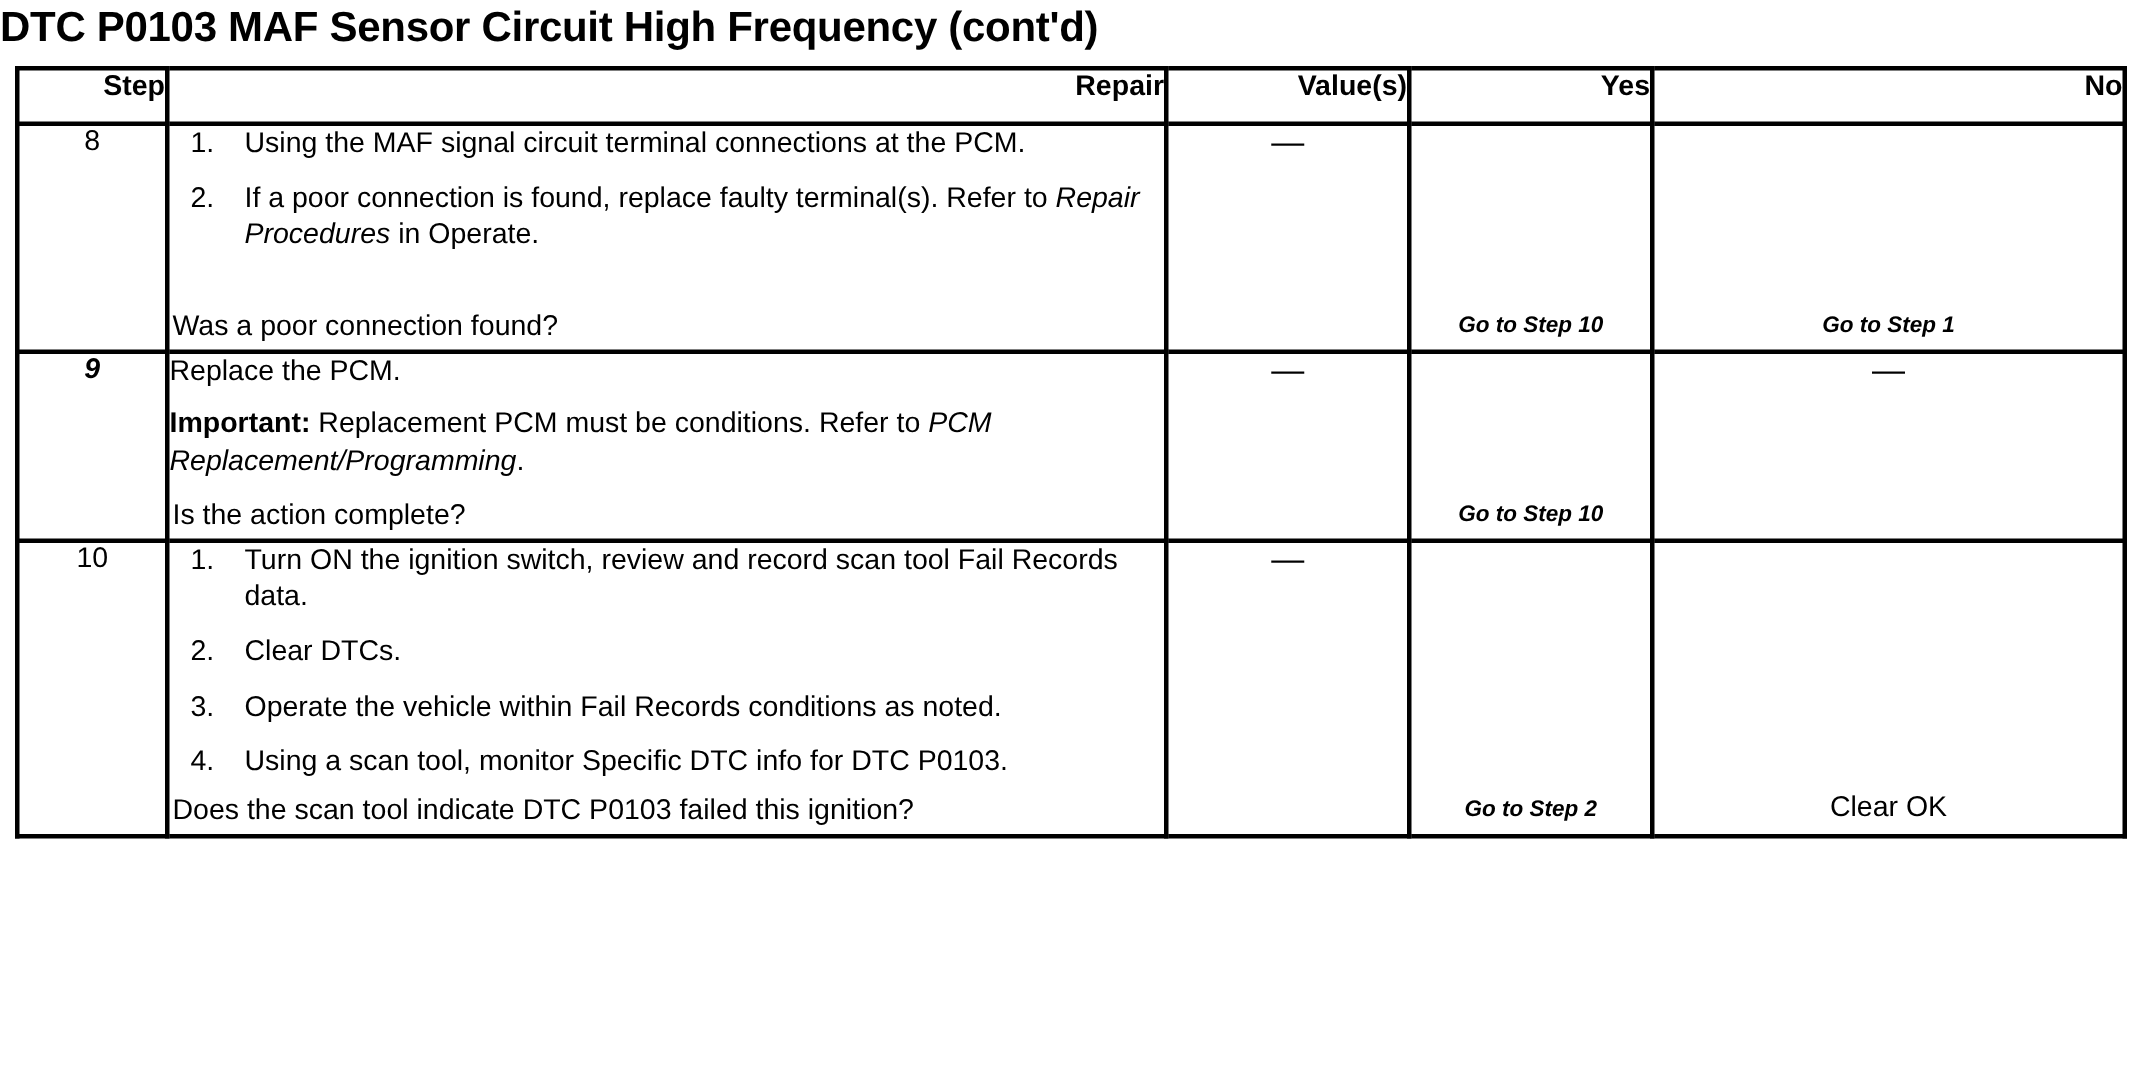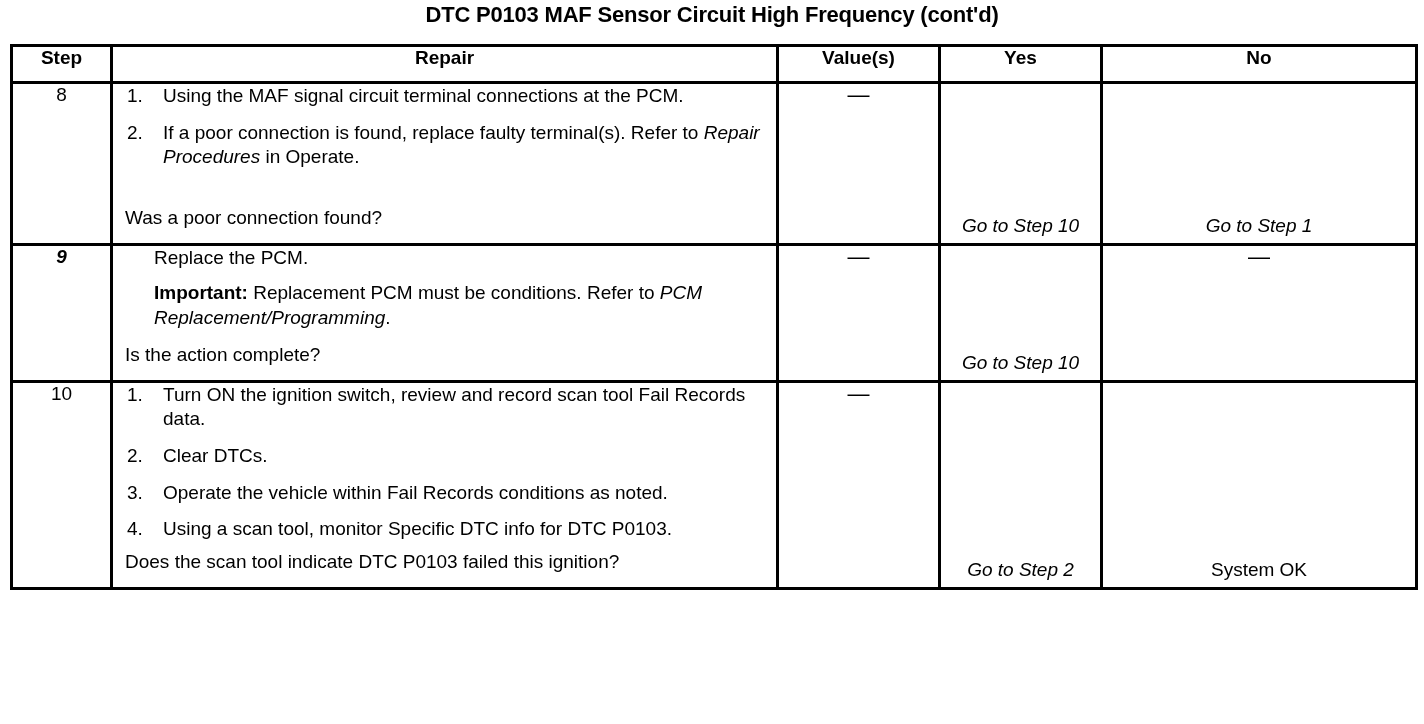--- a/index.html
+++ b/index.html
@@ -17,22 +17,22 @@
   .page {
     position: relative;
     width: 1424px;
     height: 724px;
   }
   .doc-title {
     position: absolute;
     top: 2px;
     left: 0;
     width: 1424px;
-    text-align: center;
-    font-size: 22px;
+    text-align: left;
+    font-size: 28px;
     font-weight: bold;
     letter-spacing: -0.2px;
   }
   .diag-table {
     position: absolute;
     top: 44px;
     left: 10px;
     width: 1405px;
     border-collapse: collapse;
     table-layout: fixed;
@@ -42,42 +42,42 @@
     padding: 0;
     vertical-align: top;
   }
   .col-step   { width: 100px; }
   .col-action { width: 666px; }
   .col-value  { width: 162px; }
   .col-yes    { width: 162px; }
   .col-no     { width: 315px; }
 
   thead th {
-    text-align: center;
+    text-align: right;
     font-size: 19px;
     font-weight: bold;
     height: 34px;
     vertical-align: middle;
   }
 
   .step-cell {
     text-align: center;
     vertical-align: middle;
     font-size: 19px;
     font-weight: normal;
   }
   .step-cell.italic { font-style: italic; font-weight: bold; }
 
   .value-cell, .res-cell {
     text-align: center;
     vertical-align: middle;
     font-size: 20px;
   }
   .res-cell.bottom { vertical-align: bottom; padding-bottom: 6px; }
-  .res-cell .goto { font-style: italic; font-size: 19px; }
+  .res-cell .goto { font-style: italic; font-size: 15px; font-weight: bold; }
   .res-cell .plain { font-style: normal; font-size: 19px; }
   .dash { font-size: 22px; line-height: 1; }
 
   .action-cell {
     padding: 7px 8px 6px 8px;
     font-size: 19px;
     line-height: 1.30;
   }
   .olist {
     margin: 0 0 0 0;
@@ -88,23 +88,23 @@
     position: relative;
     padding-left: 50px;
     margin: 0 0 12px 0;
   }
   .olist li:last-child { margin-bottom: 0; }
   .olist li .num {
     position: absolute;
     left: 14px;
     top: 0;
   }
-  .para { margin: 0 0 11px 0; padding-left: 41px; }
+  .para { margin: 0 0 11px 0; }
   .para:last-child { margin-bottom: 0; }
-  .question { margin: 12px; }
+  .question { margin: 2px; }
   .row8-question { margin-top: 36px; }
   .row10-question { margin-top: 8px; }
   em { font-style: italic; }
   b  { font-weight: bold; }
 </style>
 </head>
 <body>
 
 <div class="page">
 
@@ -196,19 +196,19 @@
           </ul>
           <div class="question row10-question">Does the scan tool indicate DTC P0103 failed this ignition?</div>
         </td>
         <td class="value-cell">
           <span class="dash">—</span>
         </td>
         <td class="res-cell bottom">
           <span class="goto">Go to Step 2</span>
         </td>
         <td class="res-cell bottom">
-          <span class="plain">System OK</span>
+          <span class="plain">Clear OK</span>
         </td>
       </tr>
 
     </tbody>
   </table>
 </div>
 
 </body></html>

